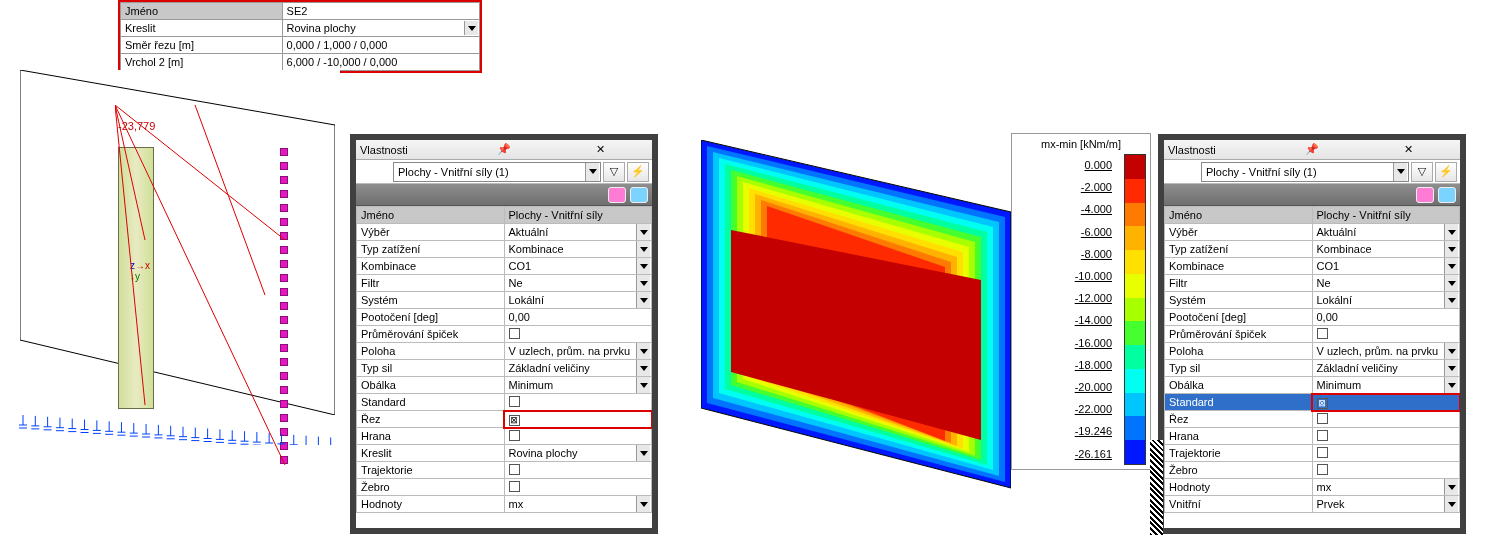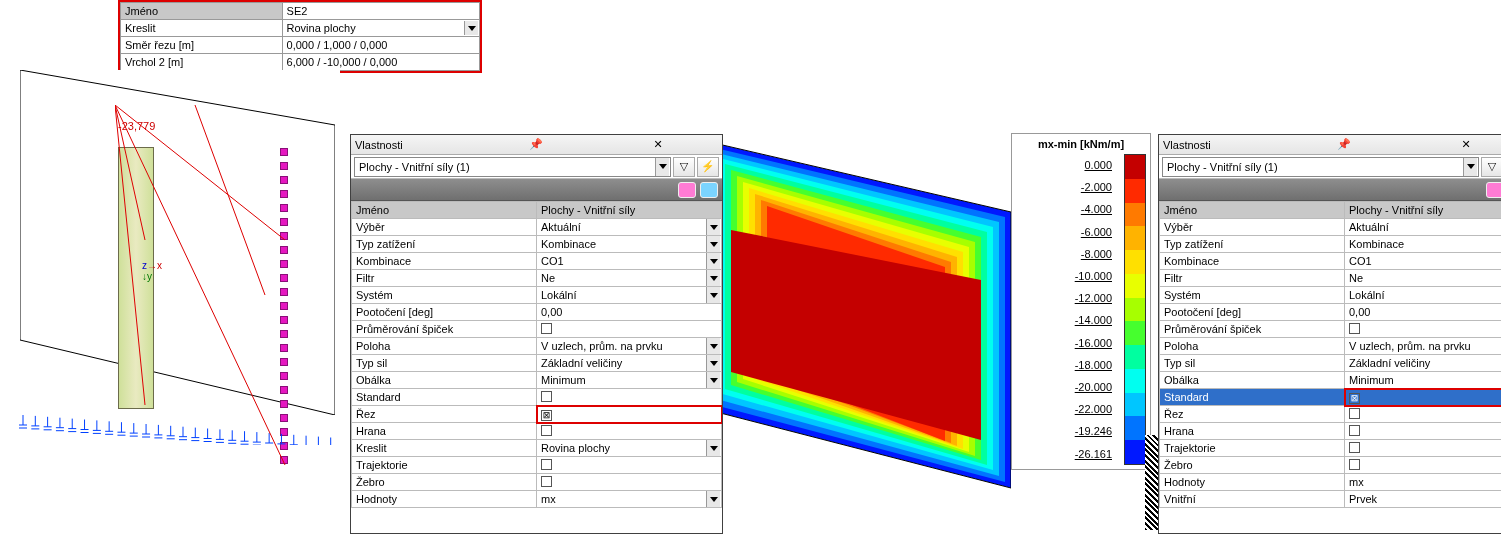--- a/index.html
+++ b/index.html
@@ -20,50 +20,50 @@
   .viewport.left  { left: 0;   top: 70px; width: 340px; height: 400px; }
   .viewport.right { left: 701px; top: 140px; width: 310px; height: 360px; }
 
   
   .wire-outline { position:absolute; left:20px; top:0; width:315px; height:345px; }
   .wire-outline svg { width:100%; height:100%; }
   .val-label { position:absolute; left:118px; top:50px; color:#c00; font-size:11px; }
   .section-band { position:absolute; left:118px; top:77px; width:36px; height:262px; background:linear-gradient(90deg,#cfe09a,#e9eac1,#cfe09a); border:1px solid #6b6b4a; }
   .section-dashed { position:absolute; left:280px; top:78px; width:6px; height:315px; }
   .section-dashed div { width:8px; height:8px; background:#e518c0; margin-bottom:6px; border:1px solid #8a0f78; }
-  .axis-icon { position:absolute; left:142px; top:190px; font-size:10px; }
+  .axis-icon { position:absolute; left:130px; top:190px; font-size:10px; }
   .axis-icon .x{color:#c00;} .axis-icon .y{color:#070;} .axis-icon .z{color:#00c;}
   .supports { position:absolute; left:18px; bottom:25px; width:320px; height:35px; }
   .supports svg { width:100%; height:100%; }
   .callout { position:absolute; left:115px; top:35px; width:250px; height:370px; pointer-events:none; }
   .callout line { stroke:#d00; stroke-width:1; }
 
   
   .contour { position:absolute; inset:0; }
   .contour svg { width:100%; height:100%; }
 
   
   .scale-panel { position: absolute; left: 1011px; top: 133px; width: 140px; border: 1px solid #999; background: #fff; padding: 2px 4px 4px 4px; }
-  .scale-title { text-align:center; font-weight:bold; padding:2px 0 4px 0; }
+  .scale-title { text-align:center; font-weight:normal; padding:2px 0 4px 0; }
   .scale-body { display:flex; }
   .scale-vals { flex:1; text-align:right; padding-right:12px; line-height:22.2px;text-decoration:underline; }
   .scale-bar  { width:22px; display:flex; flex-direction:column; border:1px solid #333; }
   .scale-bar div { flex:1; }
 
   
-  .prop-panel { position:absolute; width:373px; border:1px solid #404040; background:#fff; }
+  .prop-panel { position:absolute; width:308px; border:6px solid #404040; background:#fff; }
   .prop-panel.p1 { left:350px; top:134px; height:400px; }
   .prop-panel.p2 { left:1158px; top:134px; height:400px; }
 
   .prop-title { background:linear-gradient(#f5f5f5,#e5e5e5); height:20px; display:flex; align-items:center; padding:0 4px; border-bottom:1px solid #aaa; }
   .prop-title span { flex:1; }
   .prop-title .ico { width:14px; height:14px; margin-left:2px; display:flex; align-items:center; justify-content:center; }
 
   .prop-toolbar { height:24px; display:flex; align-items:center; padding:0 3px; gap:2px; border-bottom:1px solid #bbb; }
-  .prop-toolbar .combo { flex:1; position:relative; border:1px solid #888; height:20px; background:#fff; display:flex; align-items:center; padding:0 18px 0 4px; }
+  .prop-toolbar .combo { flex:1; position:relative; border:1px solid #888; height:20px; background:#fff; display:flex; align-items:center; padding:0 18px 0 4px;margin-left:34px; }
   .prop-toolbar .combo .dd-arrow{ top:0; bottom:0; }
   .tool-btn { width:22px; height:20px; border:1px solid #aaa; background:linear-gradient(#fff,#e6e6e6); display:flex; align-items:center; justify-content:center; }
 
   .prop-subbar { height:22px; background:linear-gradient(#8e8e8e,#6f6f6f); border-bottom:1px solid #555; display:flex; justify-content:flex-end; align-items:center; padding-right:4px; gap:4px; }
   .sub-ico { width:18px; height:16px; border:1px solid #eee; border-radius:3px; }
 
   .prop-grid { height:320px; overflow-y:auto; overflow-x:hidden; }
   .prop-grid table { width:100%; border-collapse:collapse; table-layout:fixed; }
   .prop-grid td { border:1px solid #bbb; padding:1px 4px; height:17px; vertical-align:middle; white-space:nowrap; overflow:hidden; text-overflow:ellipsis; }
   .prop-grid td.l { width:50%; }

